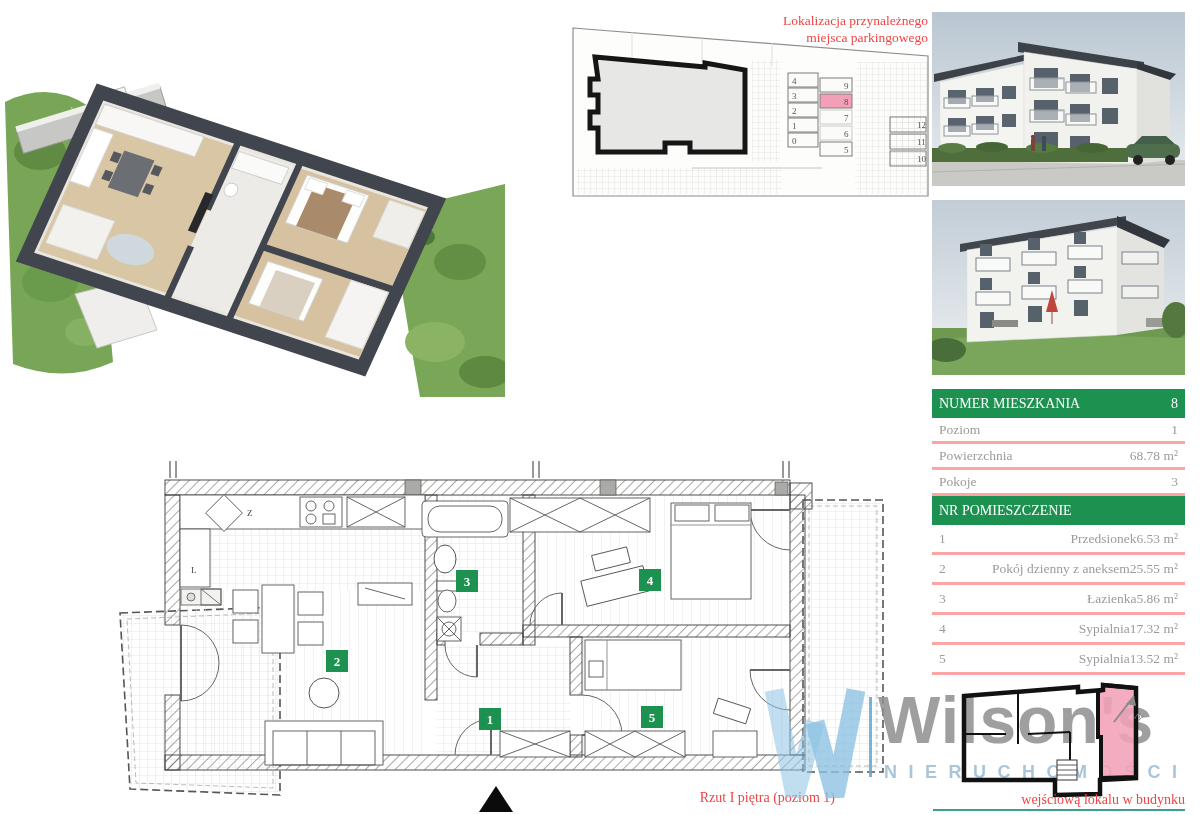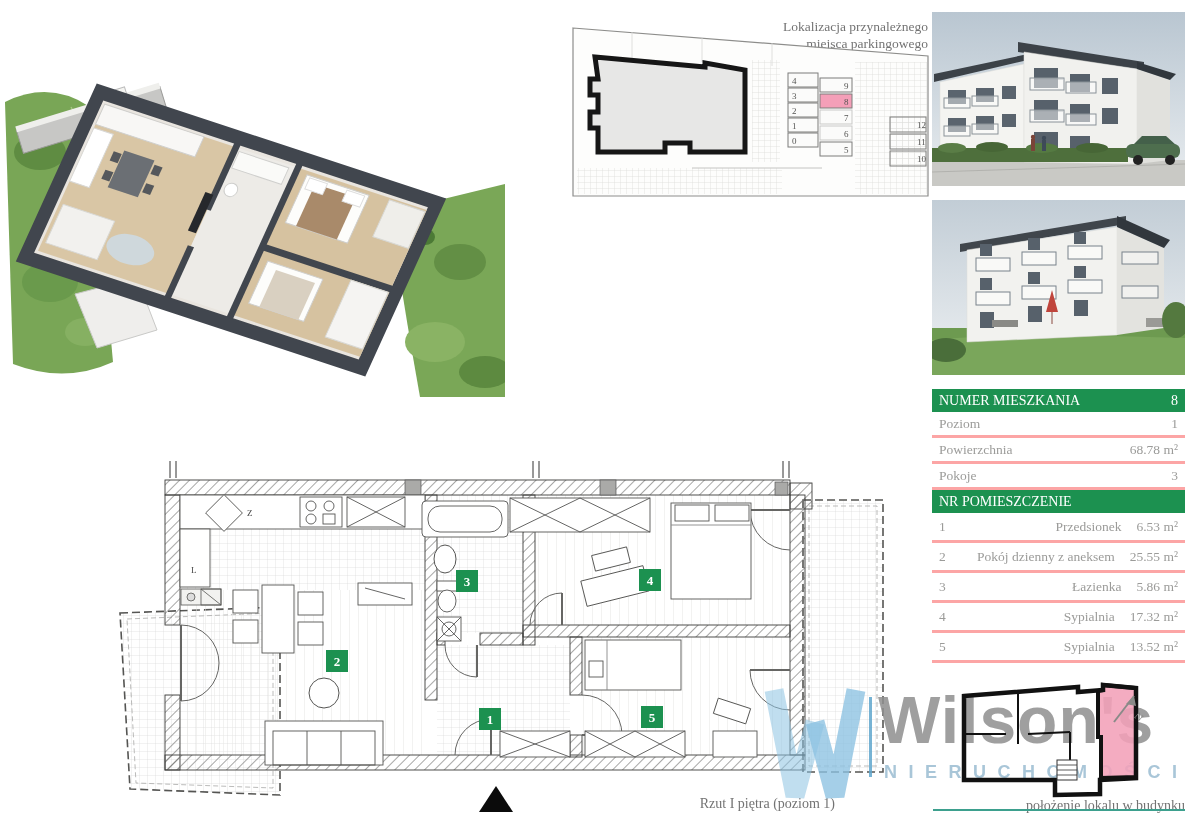--- a/index.html
+++ b/index.html
@@ -1,32 +1,32 @@
 <!DOCTYPE html>
 <html><head>
 <meta charset="utf-8">
 <style>
   html,body{margin:0;padding:0;background:#fff;}
   .sheet{position:relative;width:1200px;height:815px;background:#ffffff;overflow:hidden;
          font-family:"Liberation Serif", serif;}
   .abs{position:absolute;}
 
   
-  .cap{color:#737373;font-size:13.5px;text-align:right;line-height:16px;margin-top:6px;}
+  .cap{color:#ef4444;font-size:13.5px;text-align:right;line-height:16px;}
   .pk-title{left:660px;top:12px;width:268px;font-size:13.5px;line-height:17px;}
 
   
   .info{left:932px;top:389px;width:253px;font-size:13.5px;color:#9b9b99;z-index:5;}
   .trow{display:flex;align-items:center;justify-content:space-between;
         padding:0 7px;border-bottom:3px solid #fca5a5;height:23px;}
-  .thead{background:#1c9150;color:#ffffff;border-bottom:none;height:23px;font-size:14px;}
+  .thead{background:#1c9150;color:#ffffff;border-bottom:none;height:29px;font-size:14px;}
   .rrow{height:27px;}
   .rnr{width:24px;flex:0 0 24px;}
   .rname{flex:1;text-align:right;}
-  .rarea{text-align:right;margin-left:15px;}
+  .rarea{text-align:right;}
 
   
   .logo-name{left:878px;top:682px;width:320px;font-family:"Liberation Sans",sans-serif;
              font-size:66px;font-weight:bold;color:#8f8f8f;opacity:.85;z-index:2;letter-spacing:1px;}
   .logo-sub{left:884px;top:762px;font-family:"Liberation Sans",sans-serif;font-size:18px;
             font-weight:600;letter-spacing:11.5px;color:#a9c6d8;z-index:2;}
   .logo-div{left:869px;top:697px;width:3px;height:80px;background:#5fa6cd;opacity:.85;z-index:2;}
   .wmark{left:764px;top:688px;z-index:2;}
 
   .teal-line{left:933px;top:809px;width:252px;height:2px;background:#3da08e;z-index:6;}
@@ -556,16 +556,16 @@
       <line x1="99" y1="83" x2="119" y2="83" stroke="#333" stroke-width="0.8"></line>
       <line x1="99" y1="88" x2="119" y2="88" stroke="#333" stroke-width="0.8"></line>
       <line x1="99" y1="93" x2="119" y2="93" stroke="#333" stroke-width="0.8"></line>
     </g>
     <g>
       <line x1="156" y1="40" x2="176" y2="14" stroke="#8a8a88" stroke-width="2"></line>
       <polygon points="176,14 168,22 178,24" fill="#8a8a88"></polygon>
       <text x="178" y="36" font-size="11" fill="#8a8a88" transform="rotate(40 178 32)">N</text>
     </g>
   </svg>
-  <div class="abs cap" style="left:955px;top:792px;width:230px;font-size:14px;z-index:6;">położenie lokalu w budynku</div>
+  <div class="abs cap" style="left:955px;top:792px;width:230px;font-size:14px;z-index:6;">wejściową lokalu w budynku</div>
   <div class="abs teal-line"></div>
 
 </div>
 
 </body></html>

